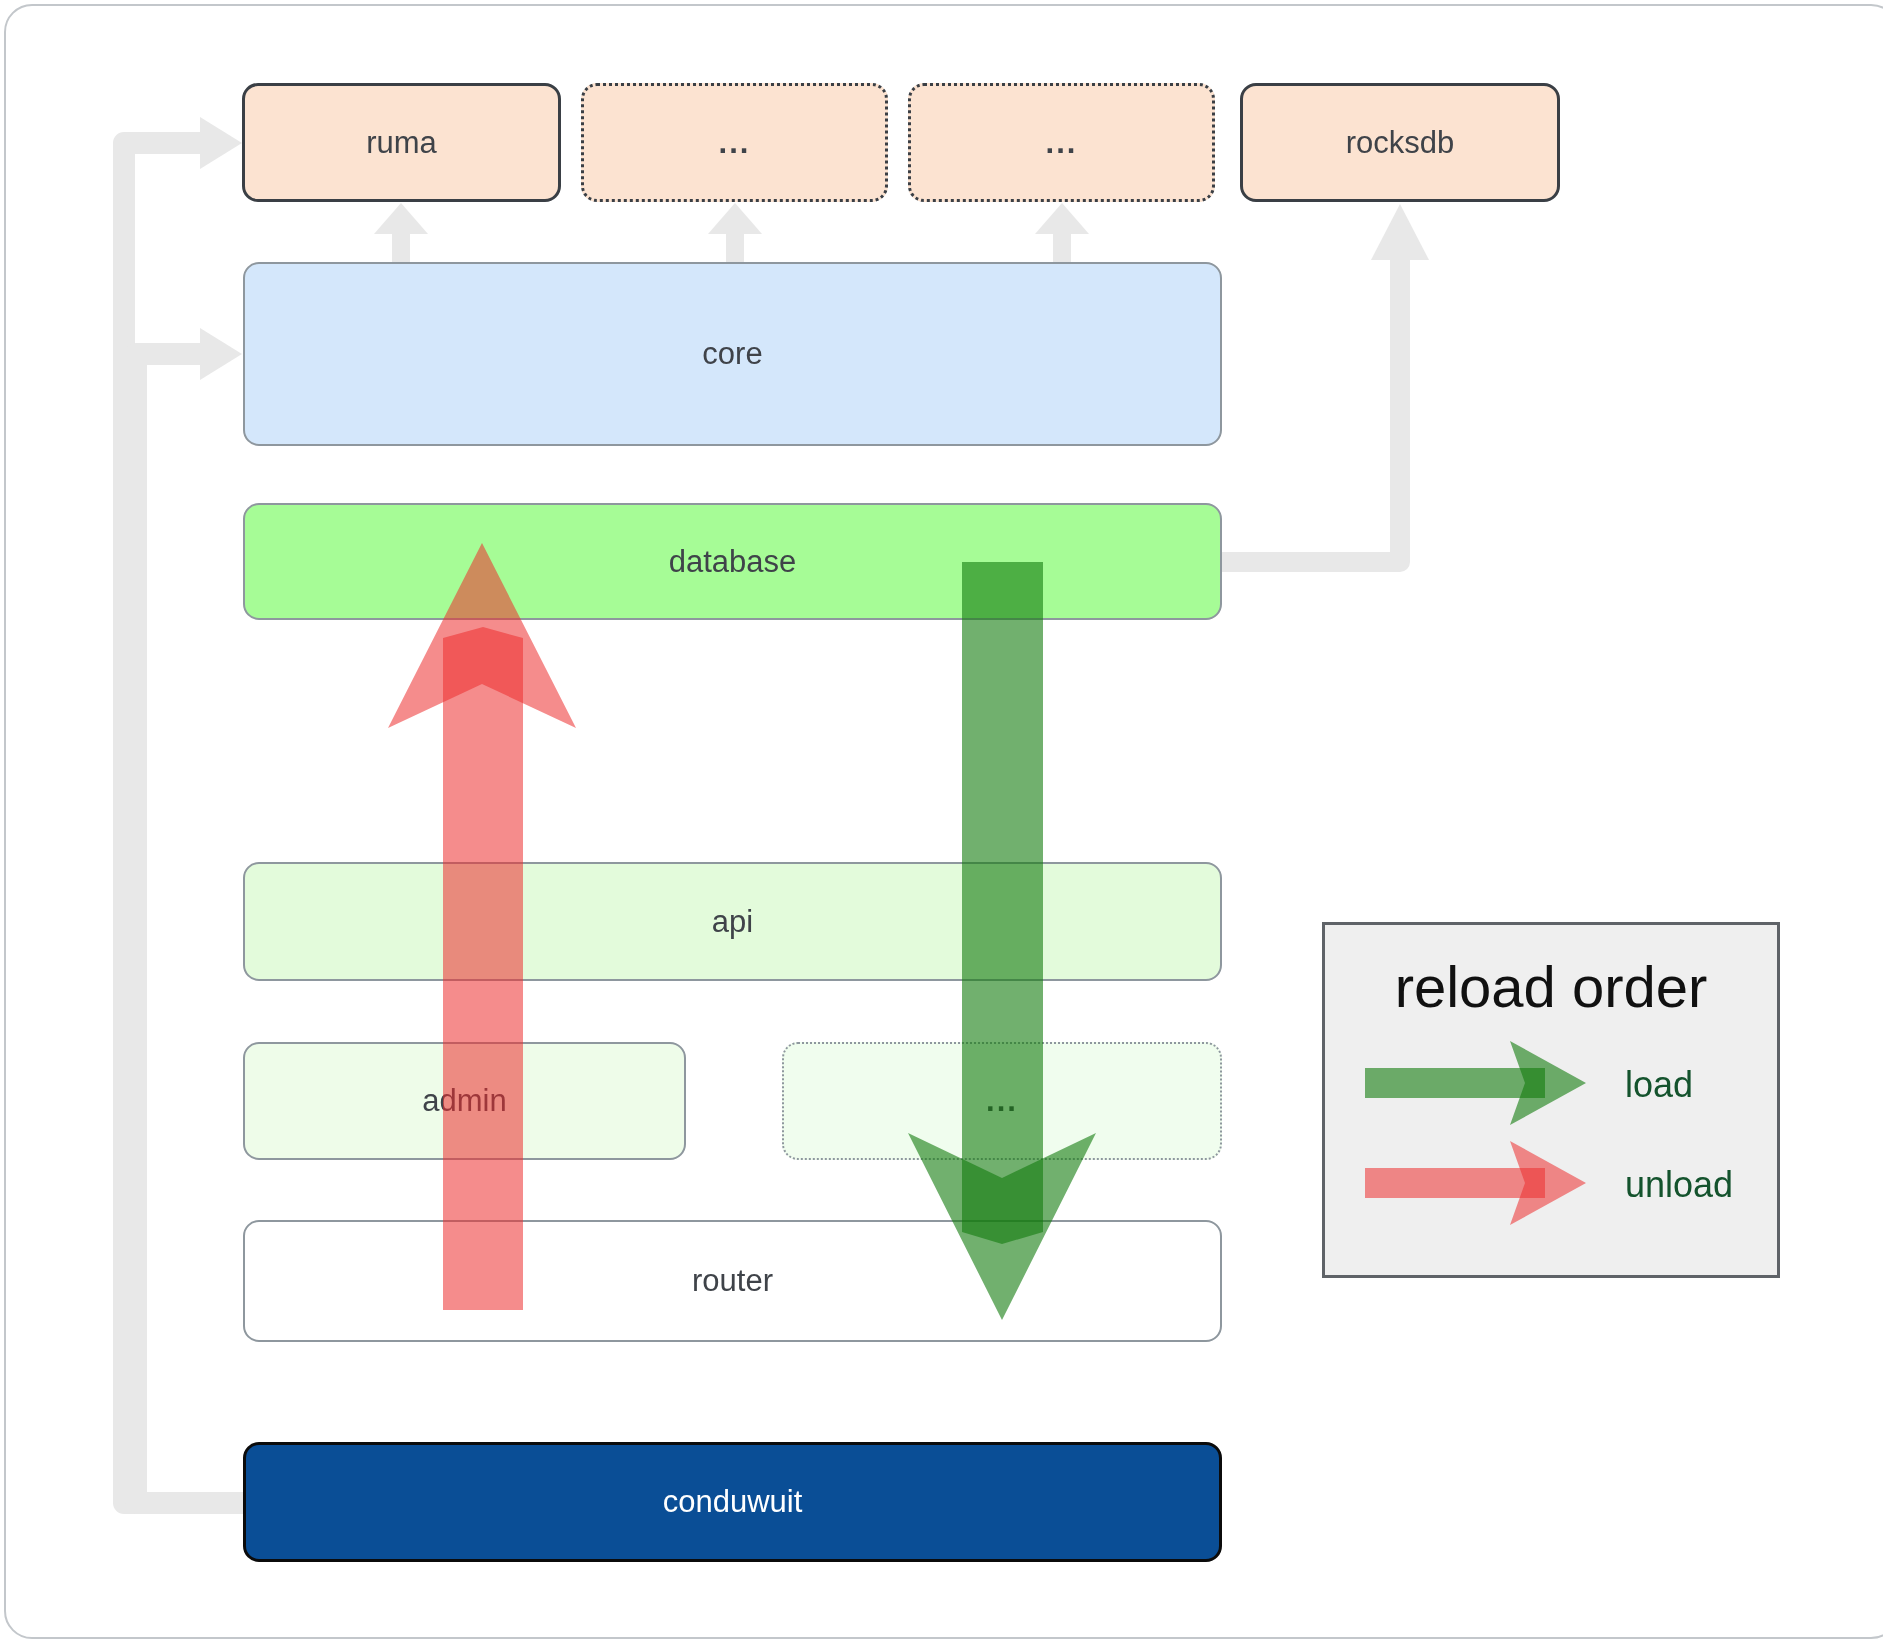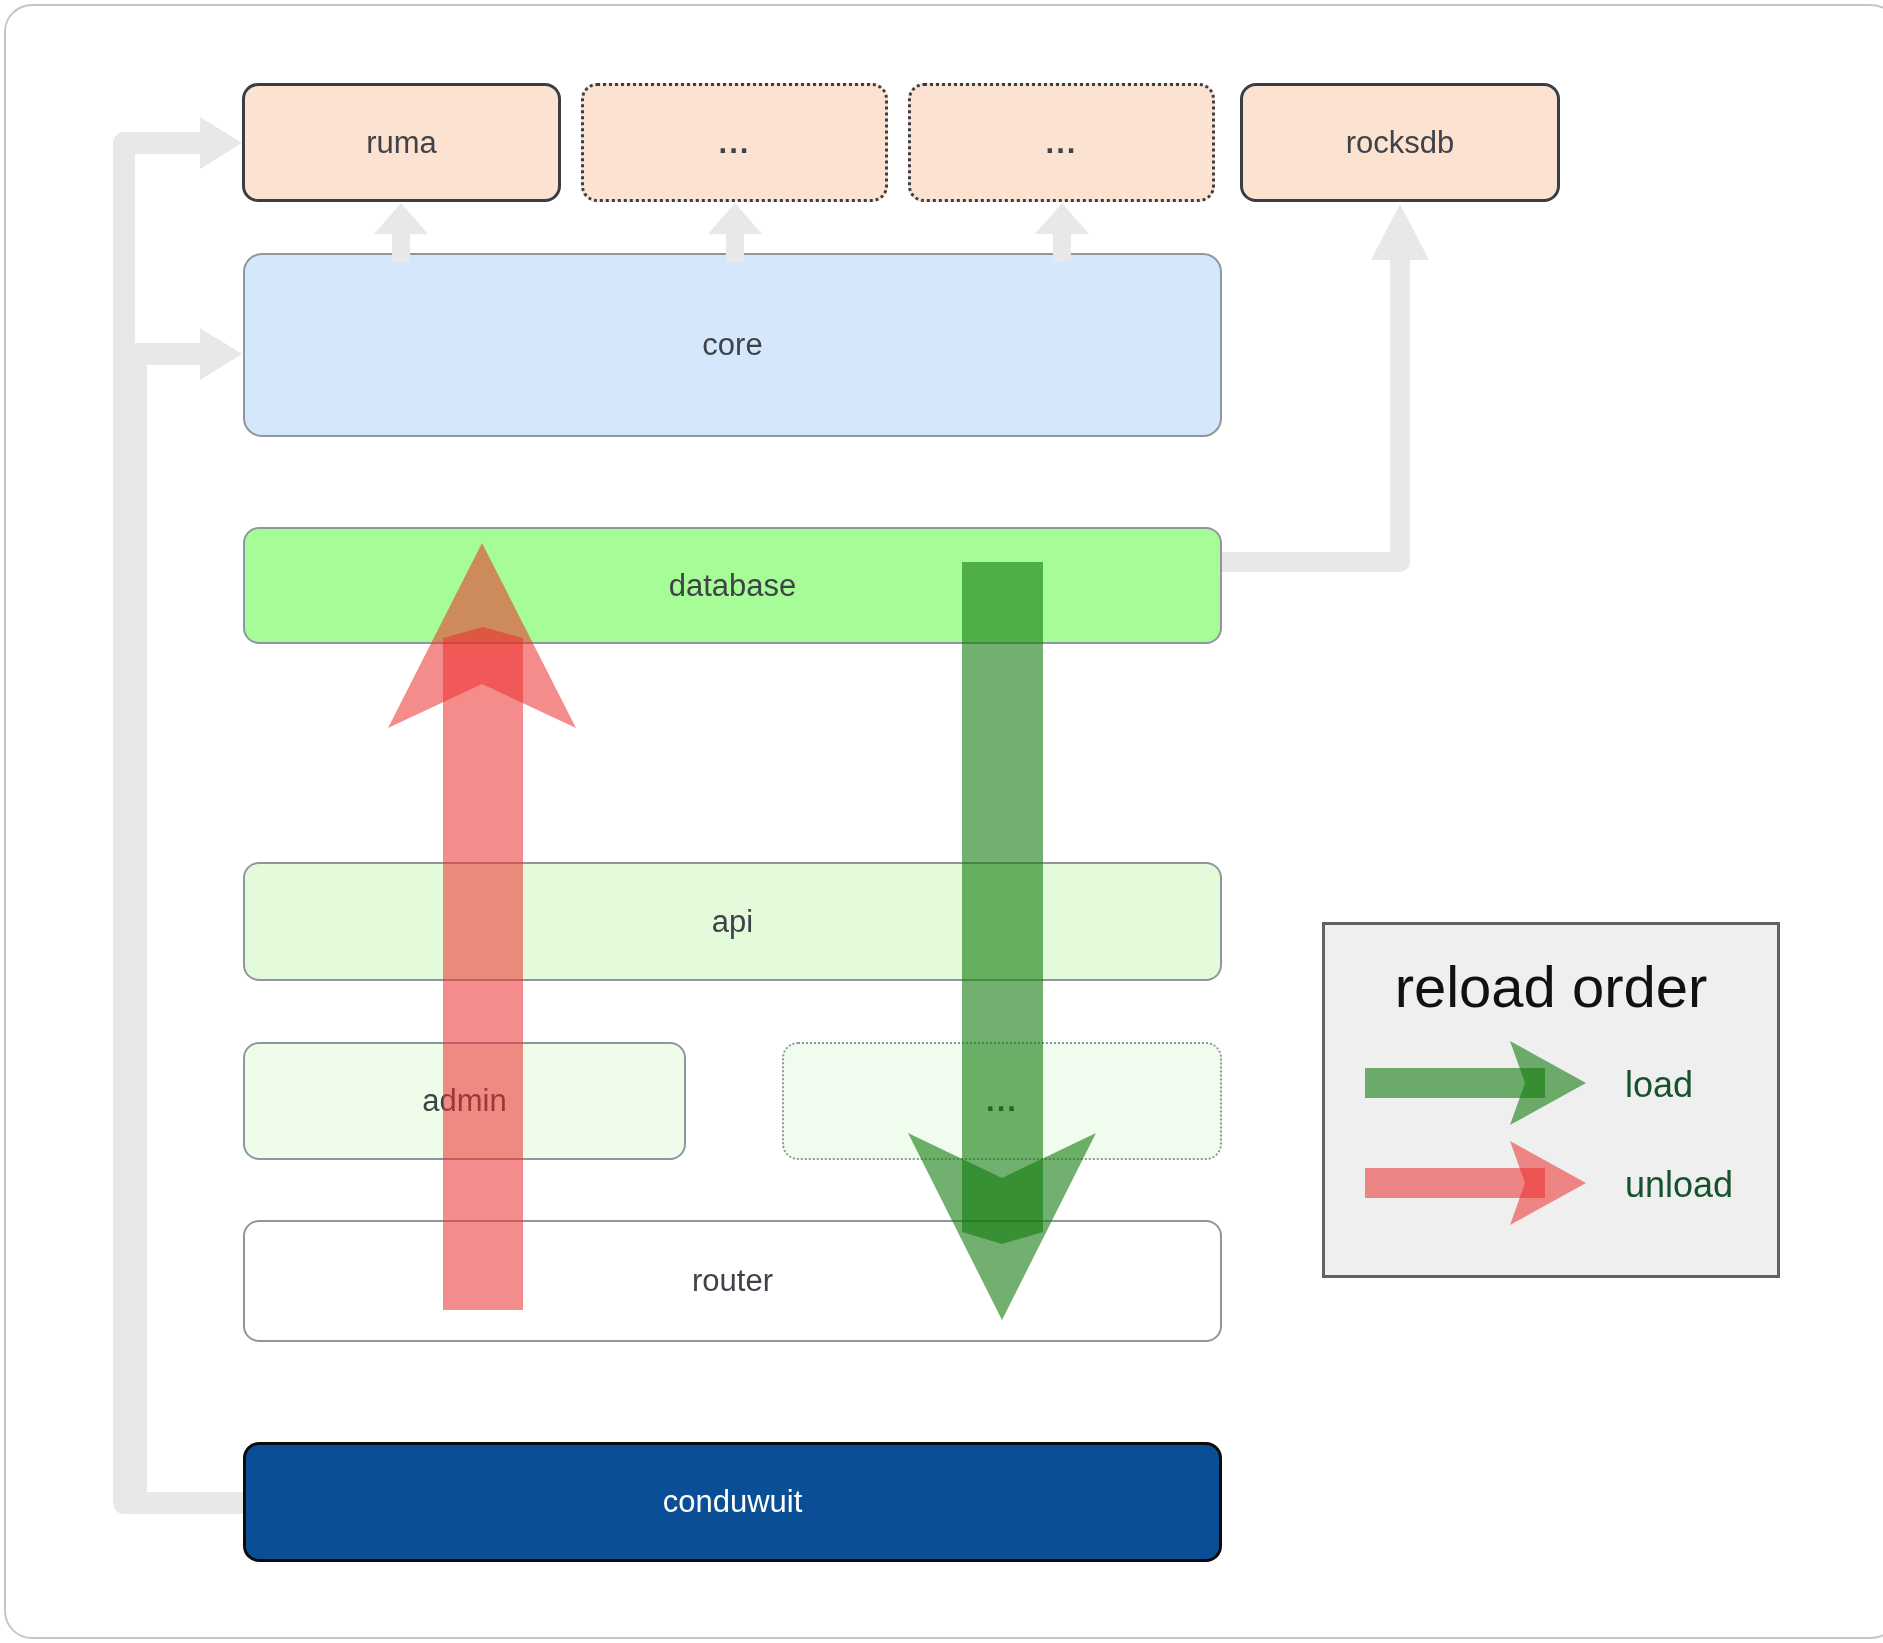--- a/index.html
+++ b/index.html
@@ -27,22 +27,22 @@
   .peach-solid{background:var(--peach-fill);border:3px solid var(--peach-border);}
   .peach-dotted{background:var(--peach-fill);border:3px dotted var(--peach-border);}
   .row{border:2px solid var(--row-border);}
   .dots{font-weight:700;letter-spacing:2px;}
   
   #ruma{left:242px;top:83px;width:319px;height:119px;}
   #ellipsis1{left:581px;top:83px;width:307px;height:119px;}
   #ellipsis2{left:908px;top:83px;width:307px;height:119px;}
   #rocksdb{left:1240px;top:83px;width:320px;height:119px;}
   
-  #core{left:243px;top:253px;width:979px;height:184px;background:var(--core-blue);border-radius:19px;}
-  #database{left:243px;top:527px;width:979px;height:117px;background:var(--database-green);}
+  #core{left:243px;top:262px;width:979px;height:184px;background:var(--core-blue);}
+  #database{left:243px;top:503px;width:979px;height:117px;background:var(--database-green);}
   #service{left:243px;top:680px;width:979px;height:123px;background:var(--service-green);}
   #api{left:243px;top:862px;width:979px;height:119px;background:var(--api-green);}
   #admin{left:243px;top:1042px;width:443px;height:118px;background:var(--admin-green);}
   #ellipsis3{left:782px;top:1042px;width:440px;height:118px;background:var(--admin-dotted-green);
              border:2px dotted var(--row-border);}
   #router{left:243px;top:1220px;width:979px;height:122px;background:var(--router-white);}
   #conduwuit{left:243px;top:1442px;width:979px;height:120px;background:var(--conduwuit-navy);
              border:3px solid var(--conduwuit-border);color:#ffffff;}
   
   #legend{

